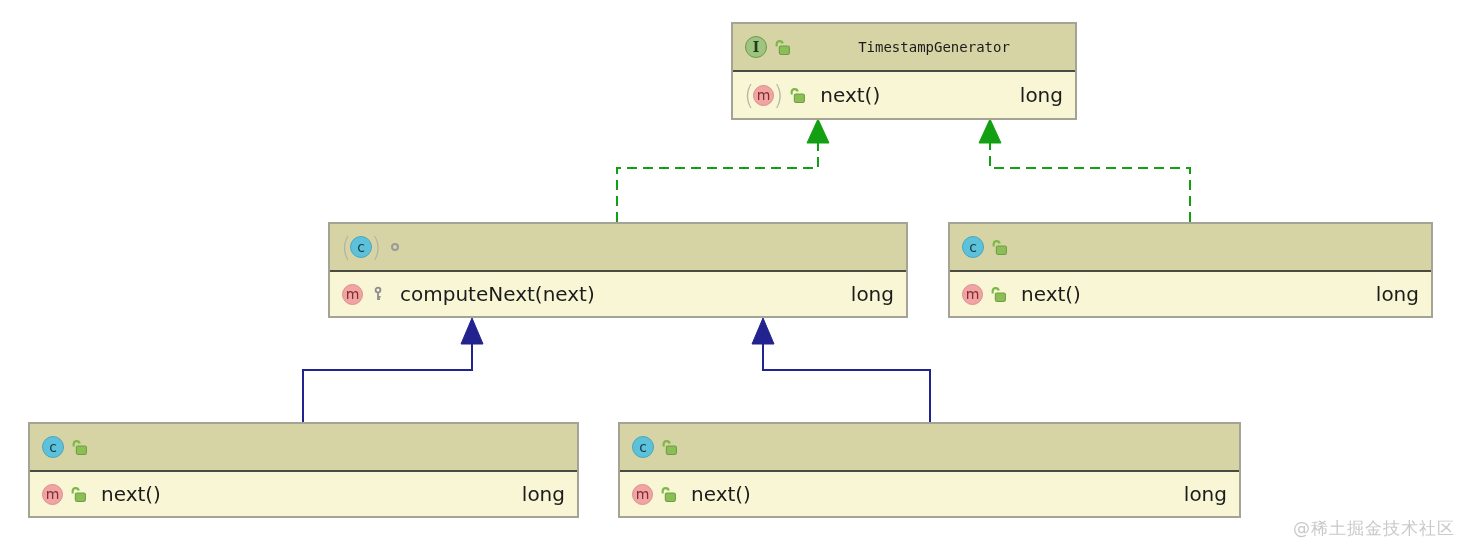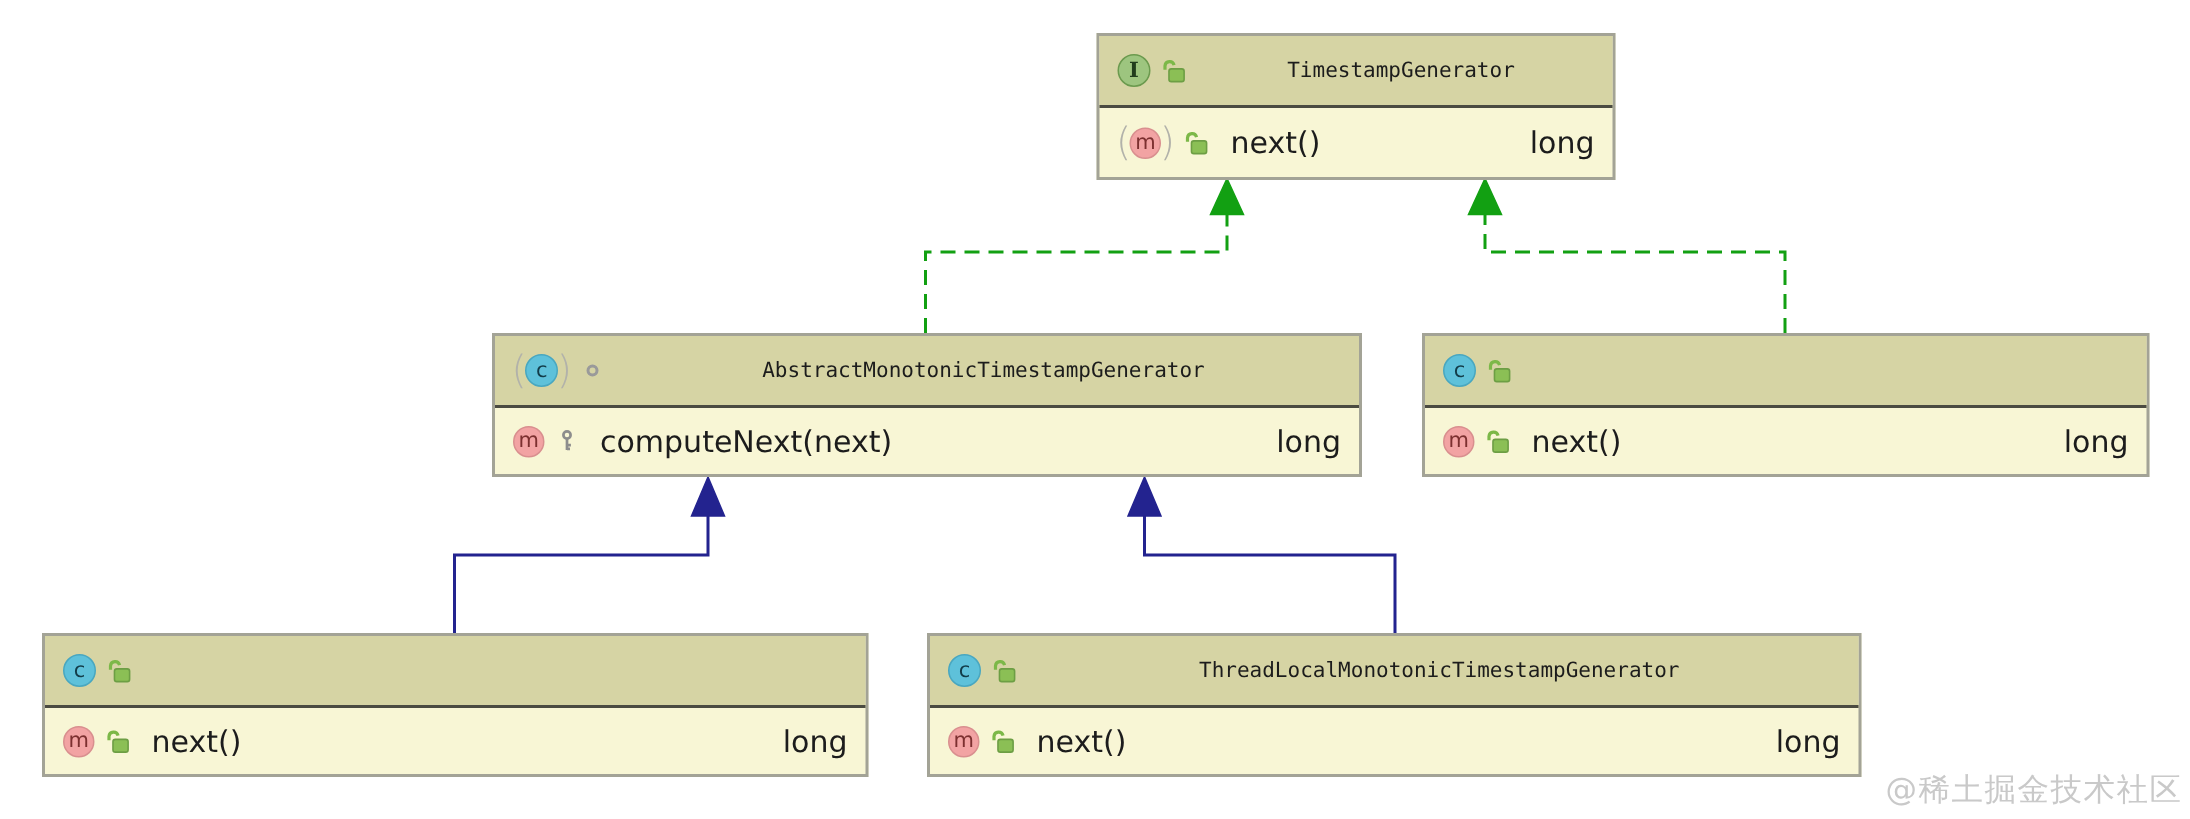--- a/index.html
+++ b/index.html
@@ -29,21 +29,21 @@
   .klass{background:var(--class-icon);border:1px solid #49a7c0;color:#123c49;font-weight:500;}
   .meth{width:21px;height:21px;background:var(--method-icon);border:1px solid #d98f8f;color:#7c3030;
         font-weight:500;font-size:14px;}
   .paren-wrap{display:flex;align-items:center;}
   .paren-wrap::before{content:"(";}
   .paren-wrap::after{content:")";}
   .paren-wrap::before,.paren-wrap::after{color:#b2b2aa;font-size:26px;font-weight:200;
         line-height:20px;font-family:"DejaVu Sans",sans-serif;margin:0 -1px;}
   .visicon{display:flex;align-items:center;flex:none;}
 
-  #watermark{position:absolute;right:5px;bottom:6px;font-size:21px;color:var(--watermark);letter-spacing:1px;}
+  #watermark{position:absolute;right:5px;bottom:6px;font-size:17px;color:var(--watermark);letter-spacing:1px;}
 </style>
 </head>
 <body>
 
 <div id="canvas">
 
   <svg id="edges" viewBox="0 0 1460 546">
     <g>
       <polyline class="edge-implements" points="617,222 617,168 818,168 818,141"></polyline>
       <polygon class="arrow-implements" points="818,119 807,143 829,143"></polygon>
@@ -97,21 +97,20 @@
       <span class="icon-group">
         <span class="paren-wrap">
           <span class="kcircle klass">c</span>
         </span>
         <span class="visicon">
           <svg width="16" height="16" viewBox="0 0 16 16">
               <circle cx="8" cy="8" r="3" fill="none" stroke="#9a9a9a" stroke-width="2"></circle>
             </svg>
         </span>
       </span>
-      <span class="title">AbstractMonotonicTimestampGenerator</span>
     </div>
     <div class="member">
       <span class="icon-group">
         <span class="kcircle meth">m</span>
         <span class="visicon">
           <svg width="16" height="16" viewBox="0 0 16 16">
               <circle cx="8" cy="4" r="2.4" fill="none" stroke="#8d8d8d" stroke-width="1.8"></circle>
               <path d="M8 6.5 V14 M8 10.8 h2.6 M8 13.2 h2" fill="none" stroke="#8d8d8d" stroke-width="1.8"></path>
             </svg>
         </span>
@@ -179,21 +178,20 @@
     <div class="hdr">
       <span class="icon-group">
         <span class="kcircle klass">c</span>
         <span class="visicon">
           <svg width="17" height="17" viewBox="0 0 16 16">
               <path d="M2.5 7 V4.6 A2.9 2.9 0 0 1 8.2 4.2" fill="none" stroke="#7cb848" stroke-width="2"></path>
               <rect x="5" y="6.5" width="9.5" height="8" rx="1.5" fill="#8bbf55" stroke="#6d9e44"></rect>
             </svg>
         </span>
       </span>
-      <span class="title">ThreadLocalMonotonicTimestampGenerator</span>
     </div>
     <div class="member">
       <span class="icon-group">
         <span class="kcircle meth">m</span>
         <span class="visicon">
           <svg width="17" height="17" viewBox="0 0 16 16">
               <path d="M2.5 7 V4.6 A2.9 2.9 0 0 1 8.2 4.2" fill="none" stroke="#7cb848" stroke-width="2"></path>
               <rect x="5" y="6.5" width="9.5" height="8" rx="1.5" fill="#8bbf55" stroke="#6d9e44"></rect>
             </svg>
         </span>

